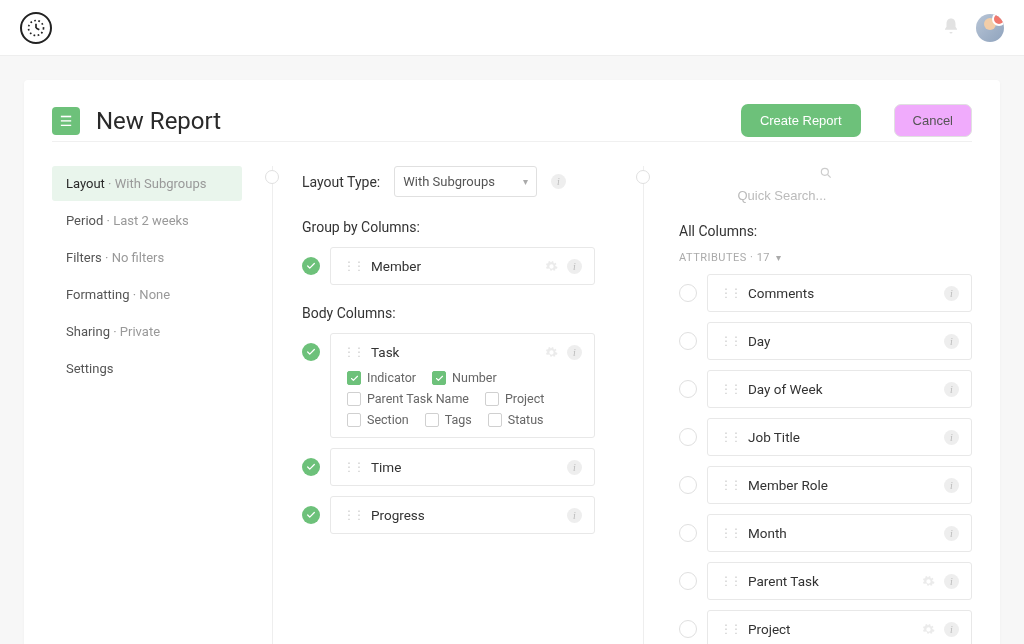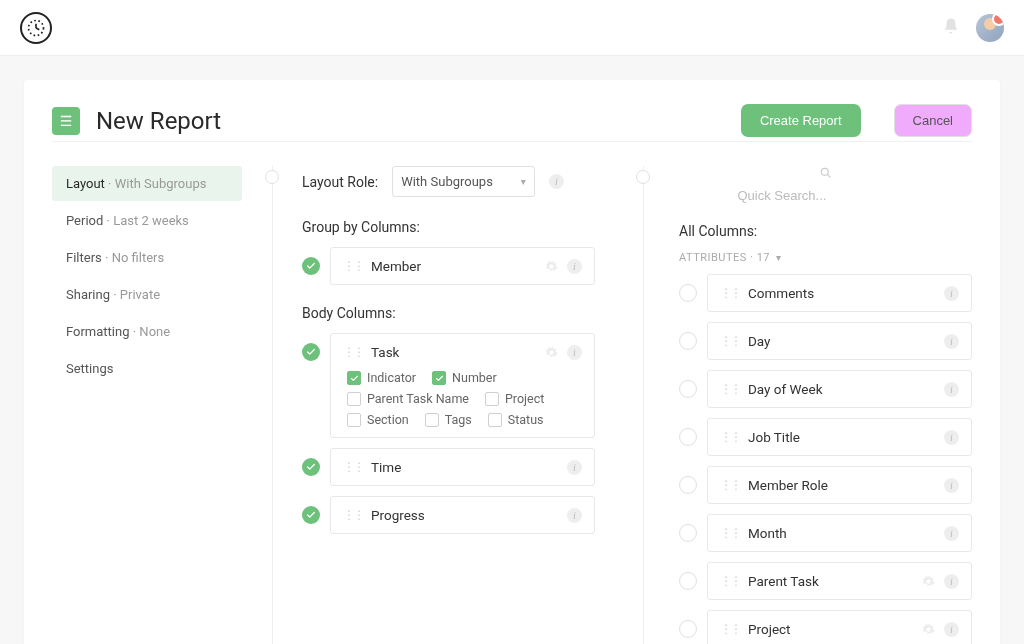--- a/index.html
+++ b/index.html
@@ -114,33 +114,33 @@
         <button class="btn btn-secondary">Cancel</button>
       </div>
     </div>
 
     <div class="body">
 
       <div class="sidebar" id="sidebar">
           <div class="sidebar-item active"><span>Layout</span> <span class="muted">· With Subgroups</span></div>
           <div class="sidebar-item"><span>Period</span> <span class="muted">· Last 2 weeks</span></div>
           <div class="sidebar-item"><span>Filters</span> <span class="muted">· No filters</span></div>
+          <div class="sidebar-item"><span>Formatting</span> <span class="muted">· None</span></div>
           <div class="sidebar-item"><span>Sharing</span> <span class="muted">· Private</span></div>
-          <div class="sidebar-item"><span>Formatting</span> <span class="muted">· None</span></div>
           <div class="sidebar-item"><span>Settings</span></div>
         </div>
 
       <div class="divider-col">
         <div class="divider-line"></div>
         <div class="divider-dot"></div>
       </div>
 
       <div class="col col-mid">
         <div class="layout-row">
-          <span class="layout-label">Layout Role:</span>
+          <span class="layout-label">Layout Type:</span>
           <div class="select">
             <span>With Subgroups</span>
             <span class="chev">▾</span>
           </div>
           <span class="info-circle">i</span>
         </div>
 
         <div class="section-title">Group by Columns:</div>
         <div id="group-by-list">
             <div class="column-row">

